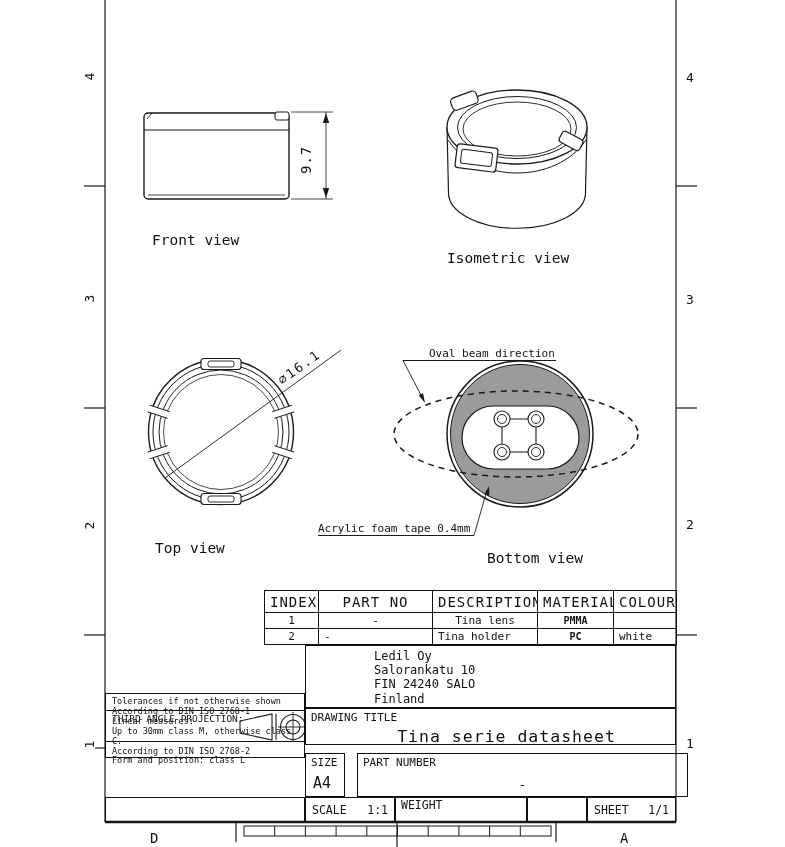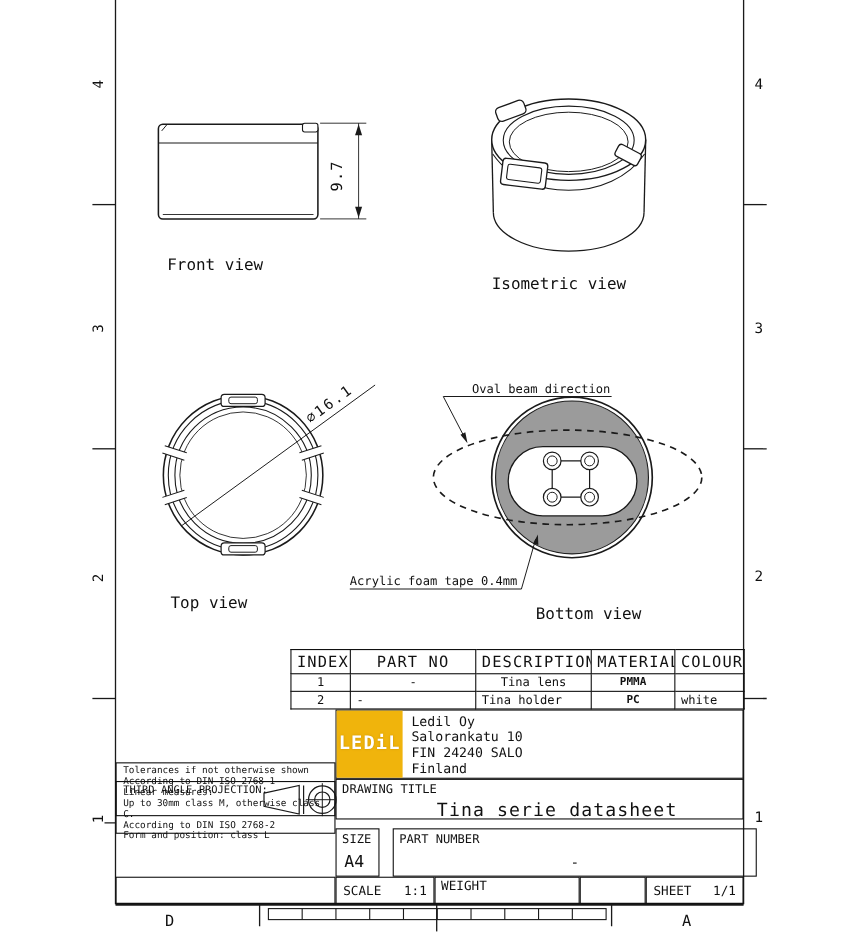--- a/index.html
+++ b/index.html
@@ -257,21 +257,20 @@
       <div>Up to 30mm class  M, otherwise class C.</div>
       <div>According to DIN ISO 2768-2</div>
       <div>Form and position: class L</div>
     </div>
     <div class="cell proj">
       <span>THIRD ANGLE PROJECTION:</span>
     </div>
     <div class="cell lempty"></div>
 
     <div class="cell company">
-      <div class="logo" style="background:#F0B40C;">LEDiL</div>
       <div class="addr">
         <div>Ledil Oy</div>
         <div>Salorankatu 10</div>
         <div>FIN 24240 SALO</div>
         <div>Finland</div>
       </div>
     </div>
     <div class="cell dtitle">
       <div class="dtlabel">DRAWING TITLE</div>
       <div class="dtvalue">Tina serie datasheet</div>

